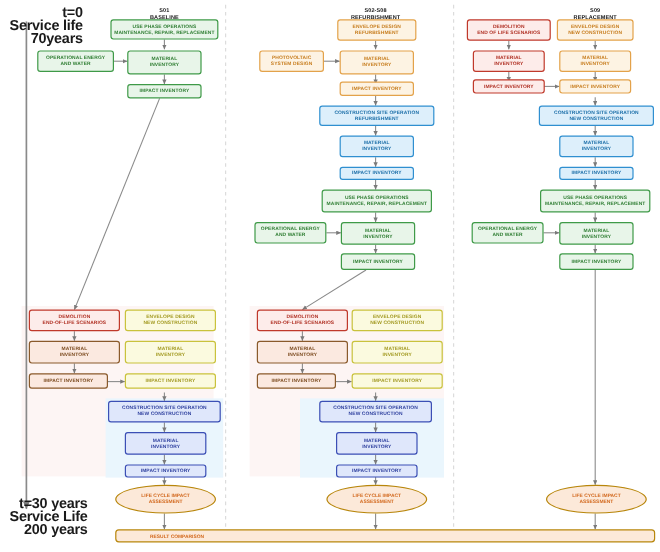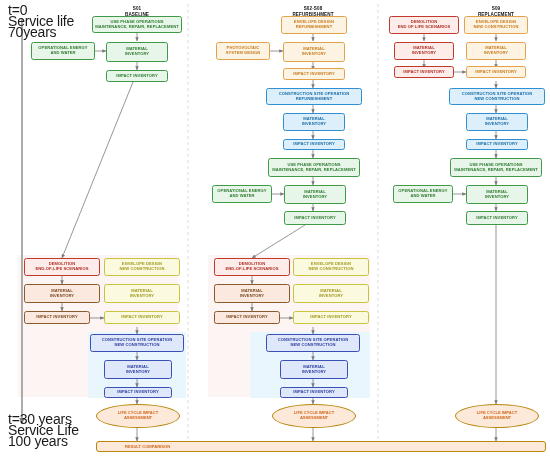--- a/index.html
+++ b/index.html
@@ -1,22 +1,22 @@
 <!DOCTYPE html>
 <html><head>
 <meta charset="utf-8">
 <style>
   html,body{margin:0;padding:0;background:#ffffff;}
   body{width:550px;height:460px;position:relative;overflow:hidden;
        font-family:"Liberation Sans","DejaVu Sans",sans-serif;color:#333;}
   #canvas{position:absolute;inset:0;width:550px;height:460px;}
 
   
-  .tl-label{position:absolute;font-weight:normal;font-size:14px;line-height:11px;
-            color:#1a1a1a;letter-spacing:-.2px;white-space:pre-line;}
+  .tl-label{position:absolute;font-weight:bold;font-size:12px;line-height:11px;
+            color:#1a1a1a;letter-spacing:-.2px;white-space:pre-line;text-align:right;}
   #tl-top{left:8px;top:5px;}
   #tl-bottom{left:8px;top:414px;}
 
   
   .col-head{position:absolute;text-align:center;font-weight:bold;font-size:4.6px;
             line-height:5.6px;color:#111;letter-spacing:.1px;white-space:pre-line;}
 
   
   .node{position:absolute;box-sizing:border-box;display:flex;align-items:center;
         justify-content:center;text-align:center;border-radius:2.5px;
@@ -114,21 +114,21 @@
     <line x1="496" y1="221" x2="496" y2="404"></line>
     <line x1="496" y1="428" x2="496" y2="441"></line>
   </g>
 </svg>
 
 <div class="tl-label" id="tl-top">t=0
 Service life
 70years</div>
 <div class="tl-label" id="tl-bottom">t=30 years
 Service Life
-100 years</div>
+200 years</div>
 
 <div class="col-head" style="left:105px;top:6px;width:64px;">S01
 BASELINE</div>
 <div class="col-head" style="left:281px;top:6px;width:64px;">S02-S08
 REFURBISHMENT</div>
 <div class="col-head" style="left:464px;top:6px;width:64px;">S09
 REPLACEMENT</div>
 
 <div class="node c-green" style="left:92px;top:16px;width:90px;height:17px;">USE PHASE OPERATIONS
 MAINTENANCE, REPAIR, REPLACEMENT</div>

